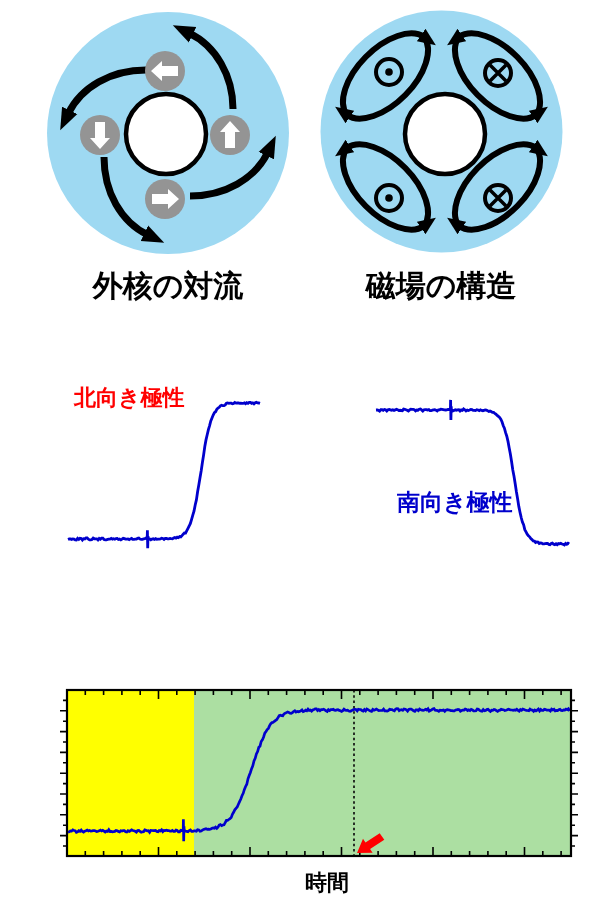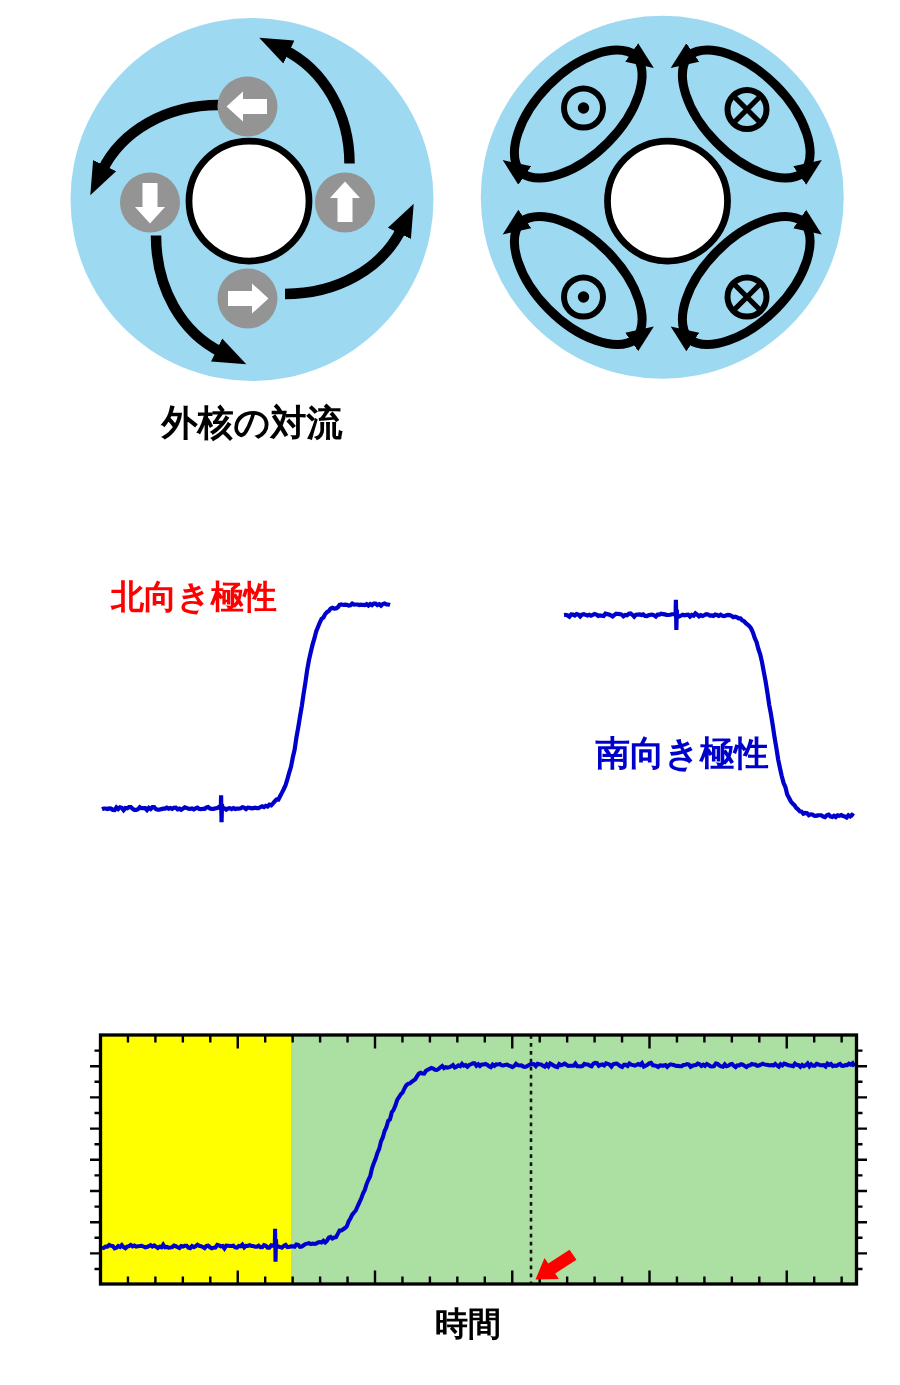--- a/index.html
+++ b/index.html
@@ -3,21 +3,21 @@
 <meta charset="utf-8">
 <style>
   html,body{margin:0;padding:0;background:#ffffff;}
   .canvas{
     position:relative;width:600px;height:923px;background:#ffffff;overflow:hidden;
     font-family:"Liberation Sans","DejaVu Sans",sans-serif;
   }
   .canvas svg{position:absolute;left:0;top:0;}
   .lbl{position:absolute;font-weight:bold;white-space:nowrap;line-height:1;}
   .lbl.center{transform:translateX(-50%);}
-  .circle-label{font-size:24px;color:#000;}
+  .circle-label{font-size:30px;color:#000;}
   .north-label{font-size:22px;color:var(--red,#f00);}
   .south-label{font-size:23px;color:var(--blue_label,#00c);}
   .annot-label{font-size:23px;color:var(--red,#f00);letter-spacing:0.5px;}
   .xaxis-label{font-size:22px;color:#000;}
 </style>
 </head>
 <body>
 
 <div class="canvas">
 
@@ -112,19 +112,20 @@
           <path d="M85.3,690v5M85.3,856v-5M103.6,690v5M103.6,856v-5M121.9,690v5M121.9,856v-5M140.2,690v5M140.2,856v-5M158.5,690v9M158.5,856v-9M176.8,690v5M176.8,856v-5M195.1,690v5M195.1,856v-5M213.4,690v5M213.4,856v-5M231.7,690v5M231.7,856v-5M250.0,690v9M250.0,856v-9M268.3,690v5M268.3,856v-5M286.6,690v5M286.6,856v-5M304.9,690v5M304.9,856v-5M323.2,690v5M323.2,856v-5M341.5,690v9M341.5,856v-9M359.8,690v5M359.8,856v-5M378.1,690v5M378.1,856v-5M396.4,690v5M396.4,856v-5M414.7,690v5M414.7,856v-5M433.0,690v9M433.0,856v-9M451.3,690v5M451.3,856v-5M469.6,690v5M469.6,856v-5M487.9,690v5M487.9,856v-5M506.2,690v5M506.2,856v-5M524.5,690v9M524.5,856v-9M542.8,690v5M542.8,856v-5M561.1,690v5M561.1,856v-5M67,700.4h-4M571,700.4h4M67,710.8h-7M571,710.8h7M67,721.2h-4M571,721.2h4M67,731.6h-7M571,731.6h7M67,742.0h-4M571,742.0h4M67,752.4h-7M571,752.4h7M67,762.8h-4M571,762.8h4M67,773.2h-7M571,773.2h7M67,783.6h-4M571,783.6h4M67,794.0h-7M571,794.0h7M67,804.4h-4M571,804.4h4M67,814.8h-7M571,814.8h7M67,825.2h-4M571,825.2h4M67,835.6h-7M571,835.6h7M67,846.0h-4M571,846.0h4"></path>
         </g>
     <line id="event-line" stroke="#111" stroke-width="1.7" stroke-dasharray="2.5 2.8" x1="354" x2="354" y1="690" y2="856"></line>
     <path id="curve-bottom" fill="none" stroke="var(--curve)" stroke-width="2.7" d="M68.0,832.3L69.2,831.9L70.4,831.0L71.6,831.1L72.8,829.9L74.0,830.5L75.2,830.7L76.4,832.3L77.6,831.9L78.8,830.7L80.0,831.3L81.2,830.0L82.4,831.5L83.6,832.2L84.8,831.1L86.0,830.7L87.2,830.0L88.4,830.9L89.6,830.4L90.8,831.1L92.0,830.9L93.2,830.6L94.4,830.5L95.6,831.0L96.8,831.6L98.0,831.3L99.2,830.8L100.4,830.1L101.6,831.0L102.8,830.3L104.0,831.1L105.2,832.0L106.4,831.1L107.6,831.5L108.8,829.7L110.0,831.5L111.2,831.3L112.4,831.8L113.6,831.7L114.8,831.4L116.0,830.4L117.2,830.8L118.4,831.5L119.6,832.0L120.8,830.7L122.0,831.0L123.2,830.5L124.4,830.5L125.6,831.8L126.8,832.1L128.0,830.7L129.2,831.4L130.4,830.8L131.6,829.8L132.8,830.5L134.0,830.8L135.2,831.3L136.4,832.1L137.6,830.6L138.8,830.4L140.0,831.5L141.2,832.2L142.4,831.8L143.6,831.7L144.8,829.9L146.0,830.3L147.2,830.9L148.4,830.7L149.6,832.3L150.8,830.4L152.0,830.5L153.2,830.6L154.4,830.7L155.6,830.5L156.8,831.6L158.0,831.8L159.2,830.6L160.4,830.9L161.6,829.8L162.8,831.6L164.0,830.5L165.2,830.6L166.4,830.1L167.6,830.6L168.8,830.6L170.0,831.2L171.2,831.2L172.4,830.5L173.6,831.5L174.8,831.5L176.0,830.1L177.2,830.5L178.4,831.8L179.6,831.8L180.8,830.2L182.0,830.5L183.2,830.2L183.4,819.2L183.7,841.2L184.0,826.3L184.2,830.2L184.4,830.5L185.6,831.0L186.8,831.4L188.0,831.8L189.2,830.6L190.4,829.9L191.6,831.4L192.8,831.3L194.0,830.9L195.2,830.9L196.4,831.2L197.6,829.7L198.8,829.9L200.0,831.2L201.2,831.0L202.4,830.2L203.6,829.4L204.8,829.1L206.0,828.8L207.2,829.4L208.4,829.1L209.6,829.3L210.8,829.0L212.0,828.3L213.2,828.0L214.4,828.3L215.6,827.2L216.8,828.3L218.0,827.1L219.2,825.1L220.4,824.6L221.6,825.7L222.8,825.0L224.0,824.8L225.2,822.6L226.4,820.3L227.6,820.3L228.8,819.5L230.0,818.7L231.2,817.6L232.4,814.3L233.6,812.3L234.8,809.8L236.0,808.3L237.2,807.0L238.4,804.2L239.6,801.6L240.8,799.0L242.0,795.7L243.2,793.3L244.4,789.4L245.6,786.5L246.8,784.2L248.0,778.8L249.2,775.5L250.4,772.5L251.6,768.6L252.8,765.9L254.0,760.9L255.2,758.3L256.4,754.0L257.6,751.5L258.8,747.3L260.0,746.2L261.2,741.5L262.4,739.9L263.6,737.0L264.8,733.2L266.0,731.5L267.2,729.5L268.4,728.4L269.6,725.7L270.8,723.6L272.0,722.6L273.2,722.3L274.4,721.3L275.6,720.4L276.8,719.5L278.0,717.6L279.2,715.7L280.4,715.2L281.6,715.7L282.8,715.8L284.0,713.9L285.2,713.2L286.4,712.6L287.6,712.0L288.8,712.4L290.0,713.2L291.2,713.3L292.4,712.6L293.6,711.5L294.8,710.7L296.0,712.1L297.2,711.4L298.4,711.8L299.6,711.4L300.8,710.9L302.0,710.0L303.2,711.7L304.4,711.2L305.6,710.2L306.8,710.8L308.0,709.2L309.2,710.5L310.4,710.1L311.6,711.2L312.8,710.0L314.0,709.5L315.2,708.9L316.4,708.9L317.6,710.5L318.8,709.5L320.0,710.7L321.2,709.7L322.4,709.7L323.6,709.3L324.8,709.9L326.0,710.8L327.2,711.4L328.4,709.7L329.6,710.6L330.8,709.6L332.0,709.7L333.2,709.3L334.4,710.2L335.6,710.3L336.8,709.9L338.0,709.7L339.2,710.4L340.4,710.8L341.6,711.4L342.8,710.7L344.0,709.2L345.2,710.1L346.4,710.3L347.6,710.2L348.8,711.0L350.0,711.3L351.2,710.9L352.4,710.2L353.6,709.5L354.8,709.4L356.0,709.5L357.2,710.8L358.4,709.2L359.6,709.5L360.8,709.6L362.0,710.5L363.2,711.1L364.4,709.6L365.6,710.9L366.8,709.0L368.0,709.7L369.2,710.4L370.4,711.0L371.6,711.4L372.8,709.4L374.0,710.2L375.2,709.7L376.4,709.1L377.6,709.8L378.8,710.6L380.0,710.5L381.2,710.5L382.4,710.5L383.6,709.1L384.8,710.8L386.0,710.8L387.2,711.0L388.4,710.6L389.6,709.2L390.8,709.6L392.0,709.6L393.2,710.4L394.4,710.9L395.6,709.1L396.8,708.6L398.0,708.8L399.2,710.6L400.4,709.9L401.6,709.6L402.8,710.3L404.0,708.9L405.2,709.2L406.4,709.8L407.6,711.1L408.8,709.5L410.0,709.2L411.2,709.1L412.4,709.9L413.6,710.8L414.8,711.3L416.0,709.8L417.2,709.8L418.4,710.6L419.6,709.0L420.8,709.8L422.0,710.1L423.2,710.4L424.4,709.9L425.6,709.3L426.8,710.0L428.0,708.8L429.2,711.1L430.4,710.5L431.6,709.9L432.8,708.9L434.0,708.6L435.2,710.2L436.4,710.3L437.6,710.6L438.8,711.3L440.0,710.2L441.2,710.4L442.4,710.4L443.6,710.0L444.8,711.3L446.0,710.1L447.2,709.6L448.4,709.9L449.6,710.1L450.8,710.7L452.0,710.6L453.2,710.8L454.4,710.8L455.6,710.0L456.8,709.9L458.0,709.4L459.2,709.7L460.4,711.2L461.6,710.5L462.8,710.2L464.0,710.1L465.2,709.1L466.4,709.5L467.6,710.6L468.8,709.8L470.0,710.6L471.2,709.3L472.4,709.9L473.6,710.9L474.8,711.0L476.0,710.8L477.2,709.0L478.4,709.3L479.6,710.4L480.8,710.9L482.0,711.2L483.2,709.6L484.4,710.8L485.6,710.5L486.8,709.6L488.0,709.3L489.2,710.5L490.4,711.4L491.6,710.2L492.8,710.3L494.0,709.5L495.2,709.8L496.4,710.6L497.6,711.4L498.8,710.4L500.0,710.2L501.2,709.3L502.4,709.6L503.6,709.7L504.8,710.5L506.0,710.3L507.2,709.8L508.4,709.2L509.6,709.6L510.8,709.9L512.0,710.0L513.2,710.3L514.4,710.0L515.6,710.3L516.8,709.3L518.0,710.3L519.2,711.1L520.4,709.5L521.6,710.3L522.8,709.1L524.0,709.5L525.2,710.0L526.4,710.4L527.6,710.5L528.8,710.8L530.0,709.1L531.2,709.9L532.4,710.1L533.6,711.3L534.8,710.0L536.0,710.8L537.2,710.1L538.4,709.0L539.6,710.9L540.8,709.5L542.0,710.5L543.2,710.5L544.4,709.2L545.6,709.6L546.8,710.2L548.0,710.2L549.2,710.1L550.4,711.0L551.6,709.1L552.8,709.9L554.0,709.3L555.2,710.8L556.4,710.4L557.6,710.6L558.8,709.8L560.0,709.3L561.2,710.5L562.4,710.6L563.6,710.0L564.8,710.1L566.0,709.1L567.2,709.7L568.4,708.8L569.6,711.0"></path>
     <rect id="plot-border" fill="none" stroke="#000" stroke-width="2.2" x="67" y="690" width="504" height="166"></rect>
     <polygon points="357,853 363.0,838.7 365.5,842.4 379.7,833.2 384.3,839.8 370.1,849.0 372.6,852.7" fill="var(--red)"></polygon>
   </g>
 </svg>
 
 <div class="lbl center circle-label" style="left:168px;top:271px;">外核の対流</div>
+<div class="lbl center circle-label" style="left:441px;top:271px;">磁場の構造</div>
 
 <div class="lbl north-label" style="left:74px;top:387px;">北向き極性</div>
 <div class="lbl south-label" style="left:397px;top:491px;">南向き極性</div>
 
-<div class="lbl center xaxis-label" style="left:302px;top:872px;padding-left:20px;">時間</div>
+<div class="lbl center xaxis-label" style="left:317px;top:872px;padding-left:20px;">時間</div>
 
 </div>
 
 </body></html>

